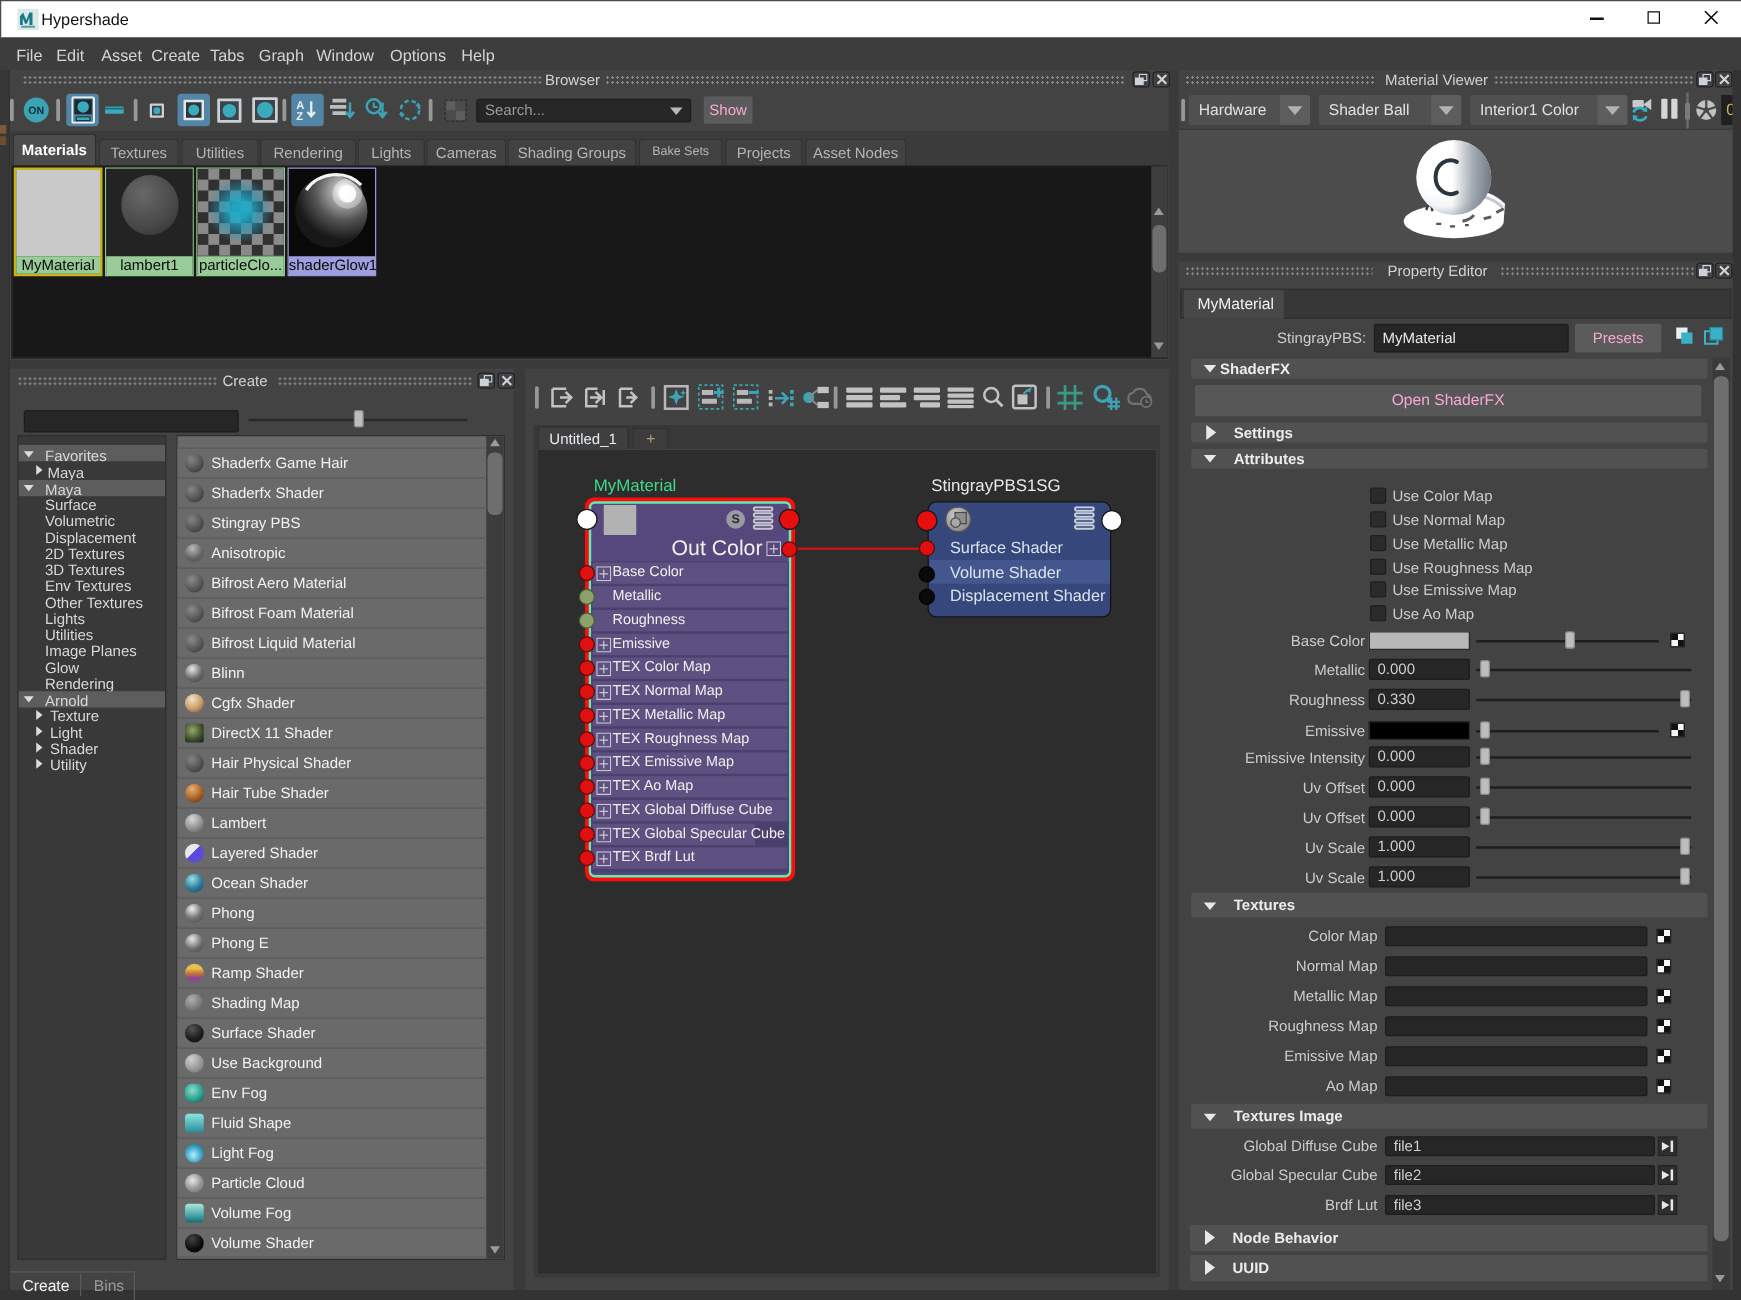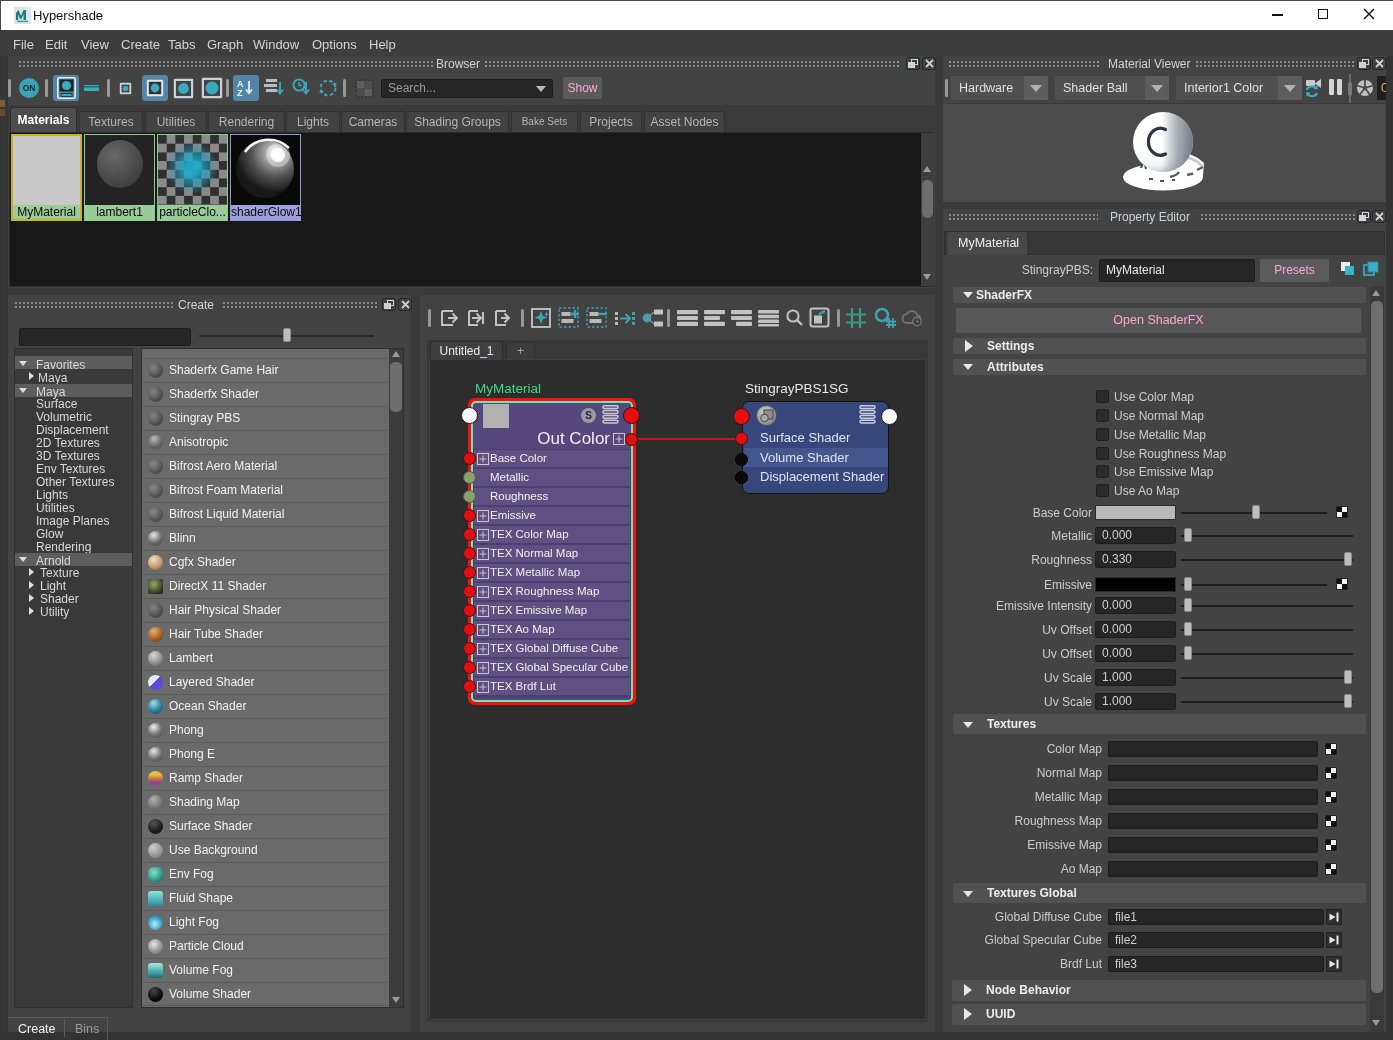--- a/index.html
+++ b/index.html
@@ -35,21 +35,21 @@
   </svg>
 <div class="a" style="left:33px;top:8px;color:#111;font-size:13px">Hypershade</div>
 <div class="a" style="left:1272px;top:14px;width:11px;height:1.5px;background:#111"></div>
 <div class="a" style="left:1318px;top:9px;width:10px;height:10px;border:1.5px solid #111"></div>
 <svg class="a" style="left:1363px;top:8px" width="12" height="12">
     <path d="M1 1 L11 11 M11 1 L1 11" stroke="#111" stroke-width="1.4"></path>
   </svg>
 <div class="a" style="left:0;top:30px;width:1393px;height:26px;background:#3d3d3d"></div>
 <div class="menu" style="left:13px;top:37px">File</div>
 <div class="menu" style="left:45px;top:37px">Edit</div>
-<div class="menu" style="left:81px;top:37px">View</div>
+<div class="menu" style="left:81px;top:37px">Asset</div>
 <div class="menu" style="left:121px;top:37px">Create</div>
 <div class="menu" style="left:168px;top:37px">Tabs</div>
 <div class="menu" style="left:207px;top:37px">Graph</div>
 <div class="menu" style="left:253px;top:37px">Window</div>
 <div class="menu" style="left:312px;top:37px">Options</div>
 <div class="menu" style="left:369px;top:37px">Help</div>
 
 <div class="a" style="left:0;top:56px;width:8px;height:984px;background:#373737;border-right:1px solid #323232"></div>
 <div class="a" style="left:0;top:100px;width:5px;height:7px;background:#7a5a38"></div>
 <div class="a" style="left:0;top:109px;width:5px;height:7px;background:#6a4e30"></div>
@@ -499,21 +499,21 @@
   </div>
 <div class="port" style="left:463px;top:623px;width:13px;height:13px;background:#e01010;border:1px solid #5a0a0a"></div>
 <div class="nrow" style="left:474px;top:640px;width:156px">
 <svg style="position:absolute;left:3px;top:3px" width="12" height="12">
       <rect x="0.5" y="0.5" width="11" height="11" fill="none" stroke="#c8c8d0"></rect>
       <path d="M6 2.5 L6 9.5 M2.5 6 L9.5 6" stroke="#c8c8d0"></path>
     </svg>
 <span style="position:absolute;left:16px">TEX Global Diffuse Cube</span>
   </div>
 <div class="port" style="left:463px;top:642px;width:13px;height:13px;background:#e01010;border:1px solid #5a0a0a"></div>
-<div class="nrow" style="left:474px;top:659px;width:156px">
+<div class="nrow" style="left:474px;top:659px;width:130px">
 <svg style="position:absolute;left:3px;top:3px" width="12" height="12">
       <rect x="0.5" y="0.5" width="11" height="11" fill="none" stroke="#c8c8d0"></rect>
       <path d="M6 2.5 L6 9.5 M2.5 6 L9.5 6" stroke="#c8c8d0"></path>
     </svg>
 <span style="position:absolute;left:16px">TEX Global Specular Cube</span>
   </div>
 <div class="port" style="left:463px;top:661px;width:13px;height:13px;background:#e01010;border:1px solid #5a0a0a"></div>
 <div class="nrow" style="left:474px;top:678px;width:156px">
 <svg style="position:absolute;left:3px;top:3px" width="12" height="12">
       <rect x="0.5" y="0.5" width="11" height="11" fill="none" stroke="#c8c8d0"></rect>
@@ -727,21 +727,21 @@
 <div class="checker" style="left:1325px;top:791px"></div>
 <div class="rlbl" style="left:954px;top:814px;width:148px">Roughness Map</div>
 <div class="fld" style="left:1108px;top:813px;width:210px;height:16px"></div>
 <div class="checker" style="left:1325px;top:815px"></div>
 <div class="rlbl" style="left:954px;top:838px;width:148px">Emissive Map</div>
 <div class="fld" style="left:1108px;top:837px;width:210px;height:16px"></div>
 <div class="checker" style="left:1325px;top:839px"></div>
 <div class="rlbl" style="left:954px;top:862px;width:148px">Ao Map</div>
 <div class="fld" style="left:1108px;top:861px;width:210px;height:16px"></div>
 <div class="checker" style="left:1325px;top:863px"></div>
-<div class="shdr" style="left:953px;top:883px;width:413px;height:20px;line-height:20px"><span style="margin-left:34px">Textures Global</span></div>
+<div class="shdr" style="left:953px;top:883px;width:413px;height:20px;line-height:20px"><span style="margin-left:34px">Textures Image</span></div>
 <div class="trid" style="left:963px;top:891px;border-left-width:5px;border-right-width:5px;border-top-width:6px"></div>
 <div class="rlbl" style="left:954px;top:910px;width:148px">Global Diffuse Cube</div>
 <div class="fld" style="left:1108px;top:909px;width:216px;height:16px;line-height:14px">file1</div>
 <svg class="a" style="left:1326px;top:909px" width="16" height="16">
     <rect x="0.5" y="0.5" width="15" height="15" fill="#2e2e2e" stroke="#222"></rect>
     <path d="M3.5 4.5 L9.5 8 L3.5 11.5 Z" fill="#e8e8e8"></path>
     <rect x="10.5" y="3.5" width="2" height="9" fill="#e8e8e8"></rect>
   </svg>
 <div class="rlbl" style="left:954px;top:933px;width:148px">Global Specular Cube</div>
 <div class="fld" style="left:1108px;top:932px;width:216px;height:16px;line-height:14px">file2</div>

